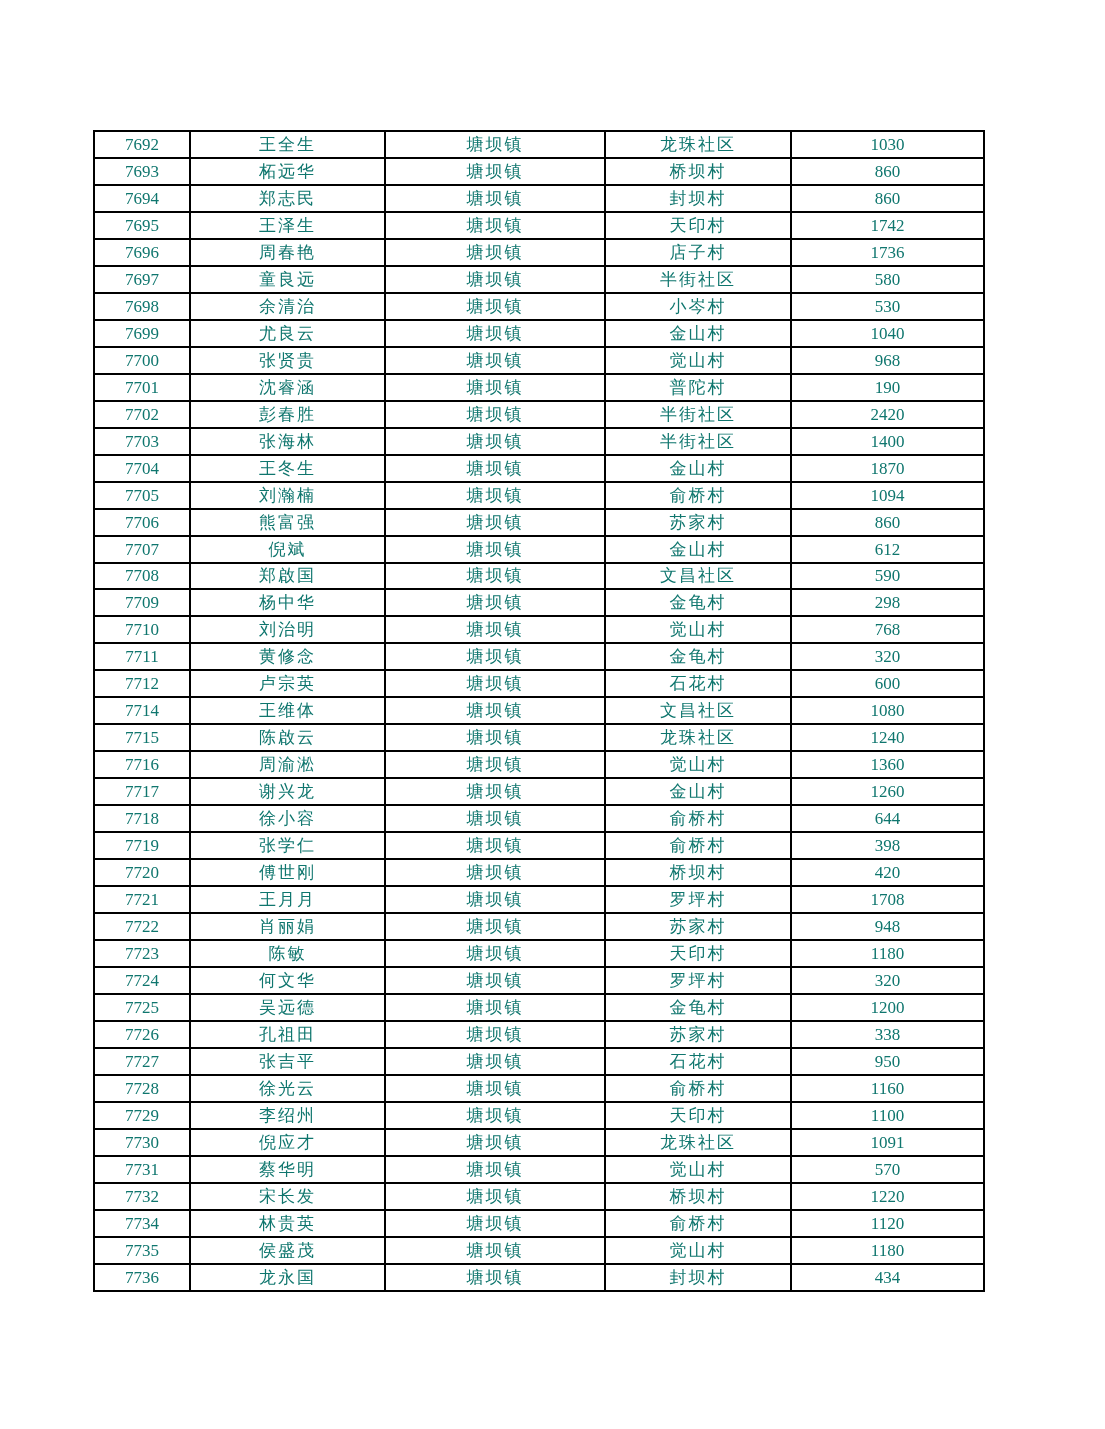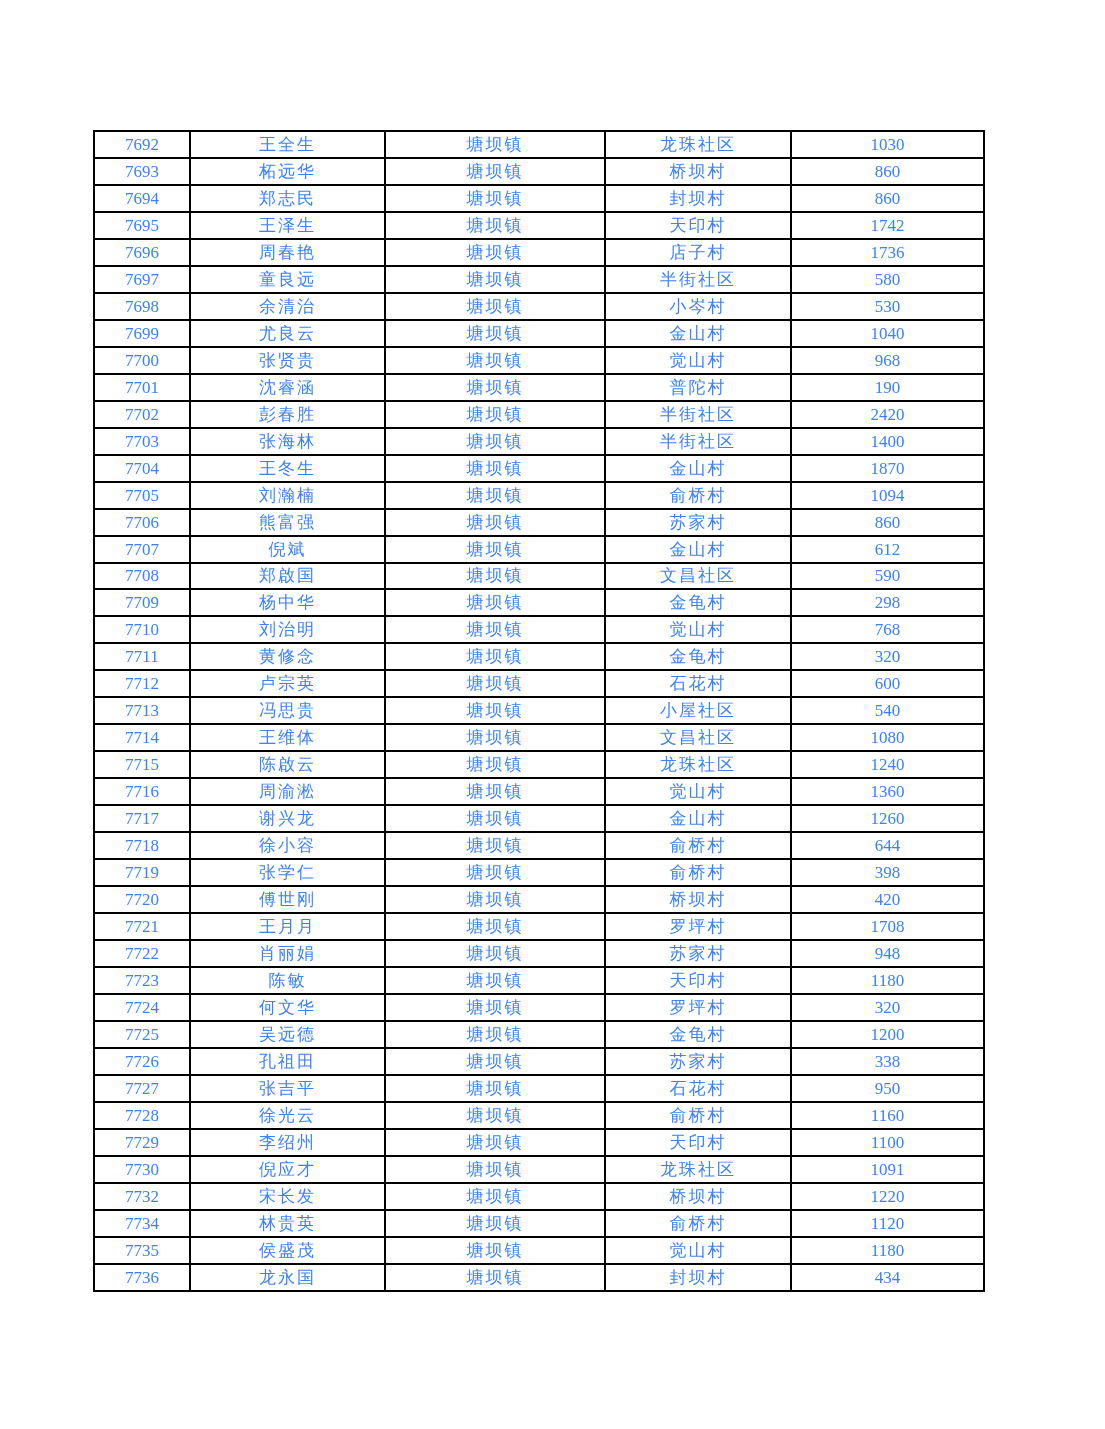--- a/index.html
+++ b/index.html
@@ -6,21 +6,21 @@
     margin: 0;
     padding: 0;
     background: #ffffff;
   }
   .page {
     position: relative;
     width: 1105px;
     height: 1429px;
     background: #ffffff;
     font-family: "Liberation Serif", "DejaVu Serif", serif;
-    color: #3b82f6;
+    color: #0f766e;
     overflow: hidden;
   }
   table.roster {
     position: absolute;
     left: 93px;
     top: 130px;
     width: 880px;
     height: 1162px;
     border-collapse: collapse;
     table-layout: fixed;
@@ -191,27 +191,20 @@
           <td class="c-amount">320</td>
         </tr>
         <tr>
           <td class="c-id">7712</td>
           <td class="c-name">卢宗英</td>
           <td class="c-town">塘坝镇</td>
           <td class="c-village">石花村</td>
           <td class="c-amount">600</td>
         </tr>
         <tr>
-          <td class="c-id">7713</td>
-          <td class="c-name">冯思贵</td>
-          <td class="c-town">塘坝镇</td>
-          <td class="c-village">小屋社区</td>
-          <td class="c-amount">540</td>
-        </tr>
-        <tr>
           <td class="c-id">7714</td>
           <td class="c-name">王维体</td>
           <td class="c-town">塘坝镇</td>
           <td class="c-village">文昌社区</td>
           <td class="c-amount">1080</td>
         </tr>
         <tr>
           <td class="c-id">7715</td>
           <td class="c-name">陈啟云</td>
           <td class="c-town">塘坝镇</td>
@@ -315,20 +308,27 @@
           <td class="c-town">塘坝镇</td>
           <td class="c-village">天印村</td>
           <td class="c-amount">1100</td>
         </tr>
         <tr>
           <td class="c-id">7730</td>
           <td class="c-name">倪应才</td>
           <td class="c-town">塘坝镇</td>
           <td class="c-village">龙珠社区</td>
           <td class="c-amount">1091</td>
+        </tr>
+        <tr>
+          <td class="c-id">7731</td>
+          <td class="c-name">蔡华明</td>
+          <td class="c-town">塘坝镇</td>
+          <td class="c-village">觉山村</td>
+          <td class="c-amount">570</td>
         </tr>
         <tr>
           <td class="c-id">7732</td>
           <td class="c-name">宋长发</td>
           <td class="c-town">塘坝镇</td>
           <td class="c-village">桥坝村</td>
           <td class="c-amount">1220</td>
         </tr>
         <tr>
           <td class="c-id">7734</td>

